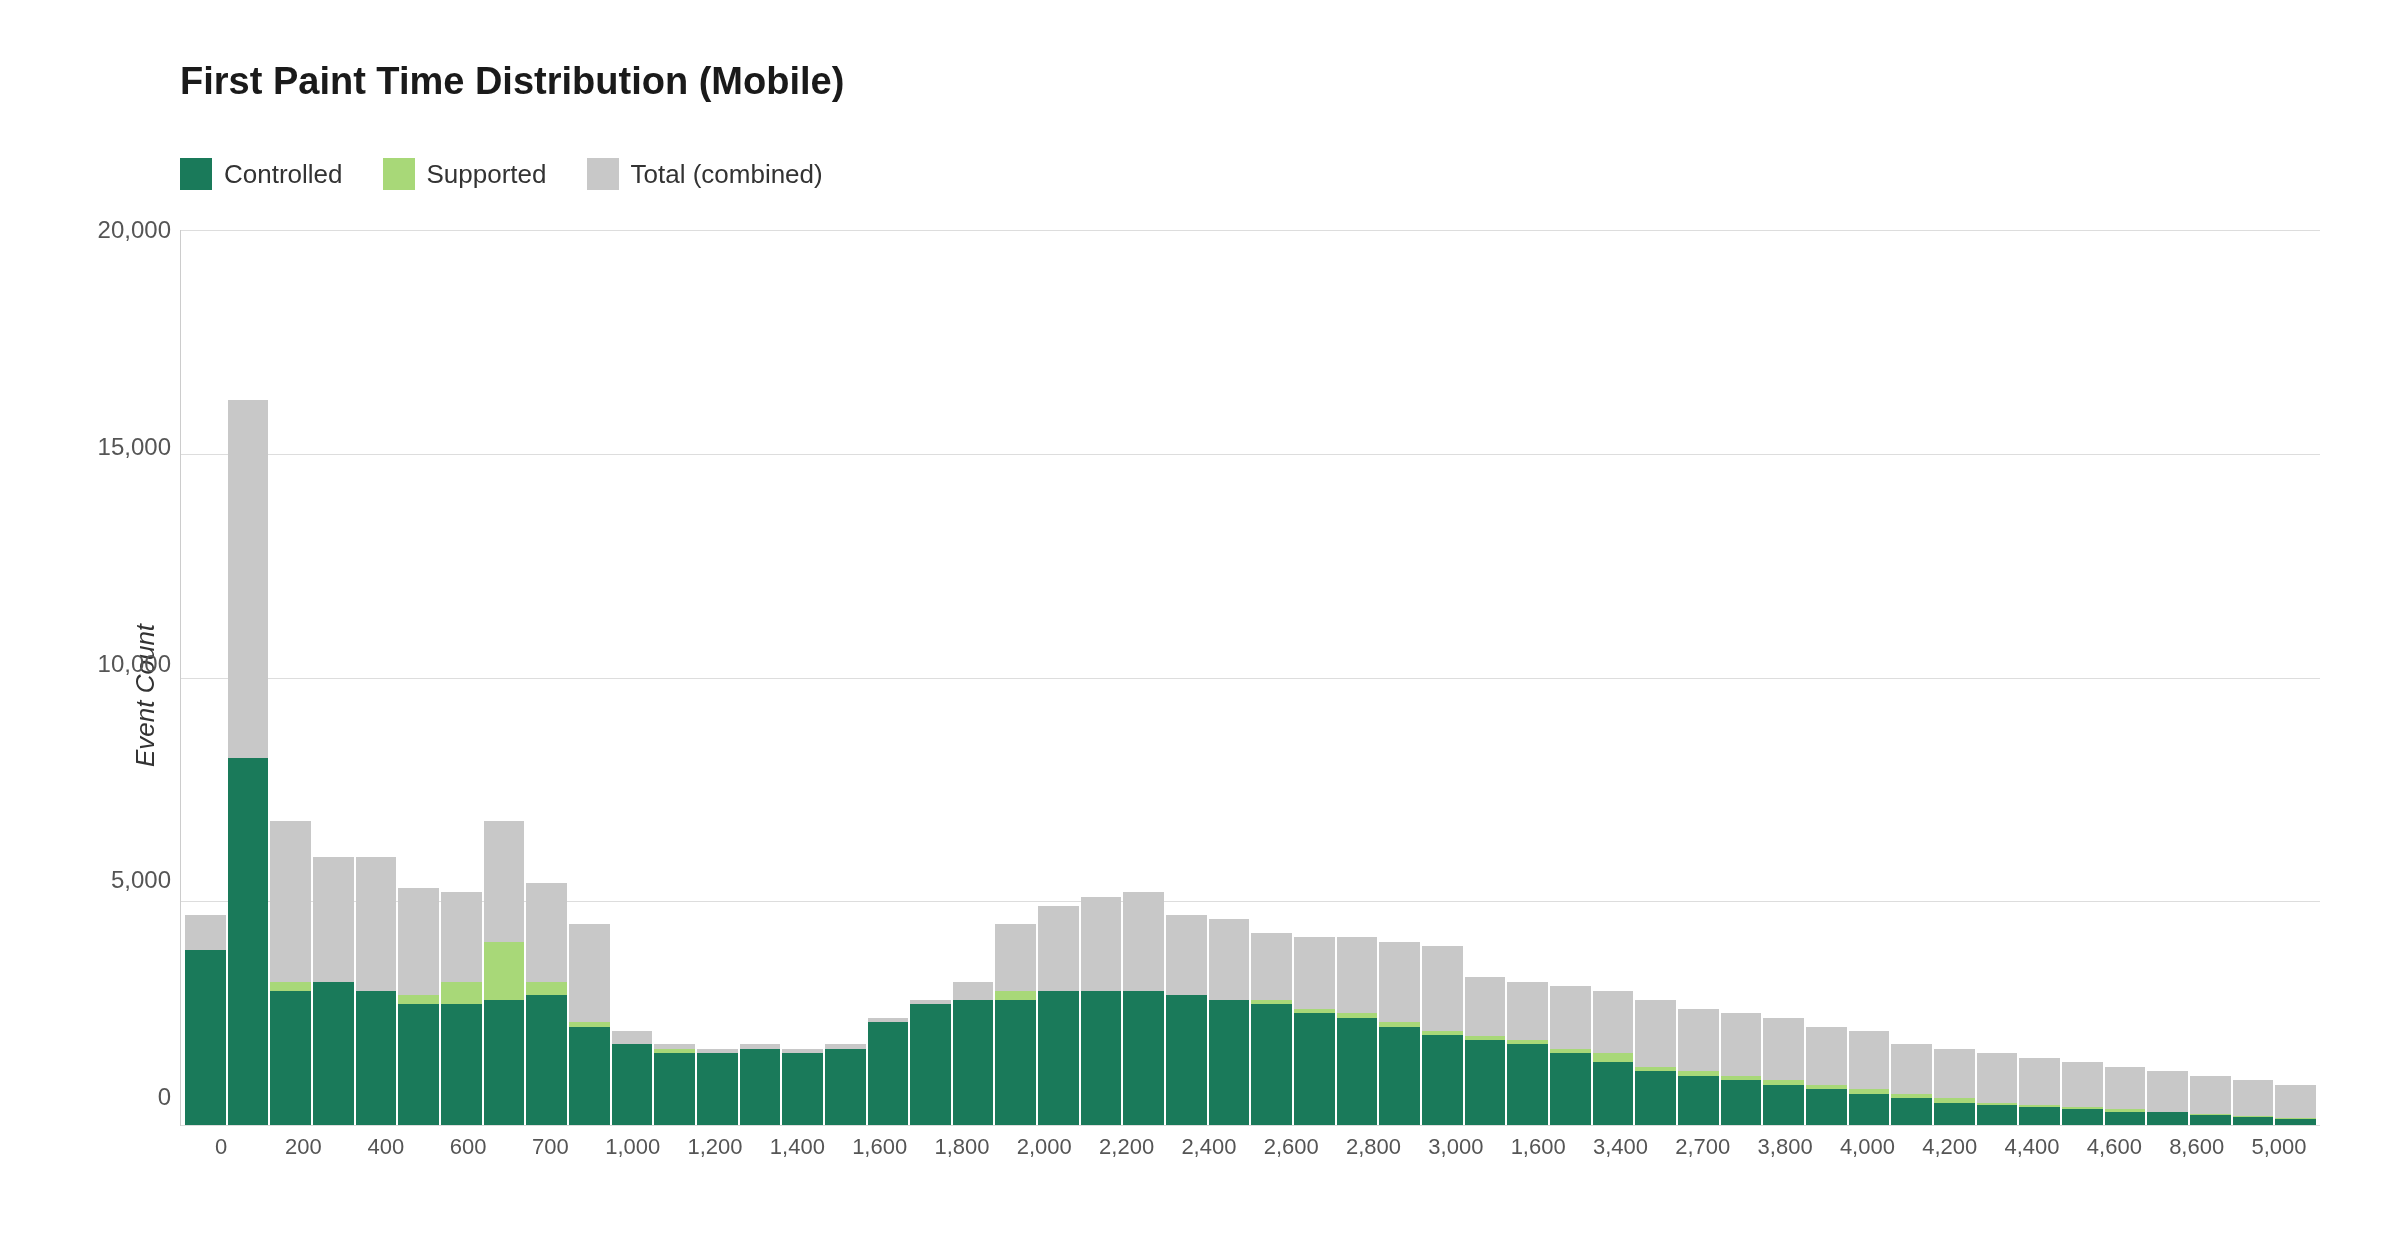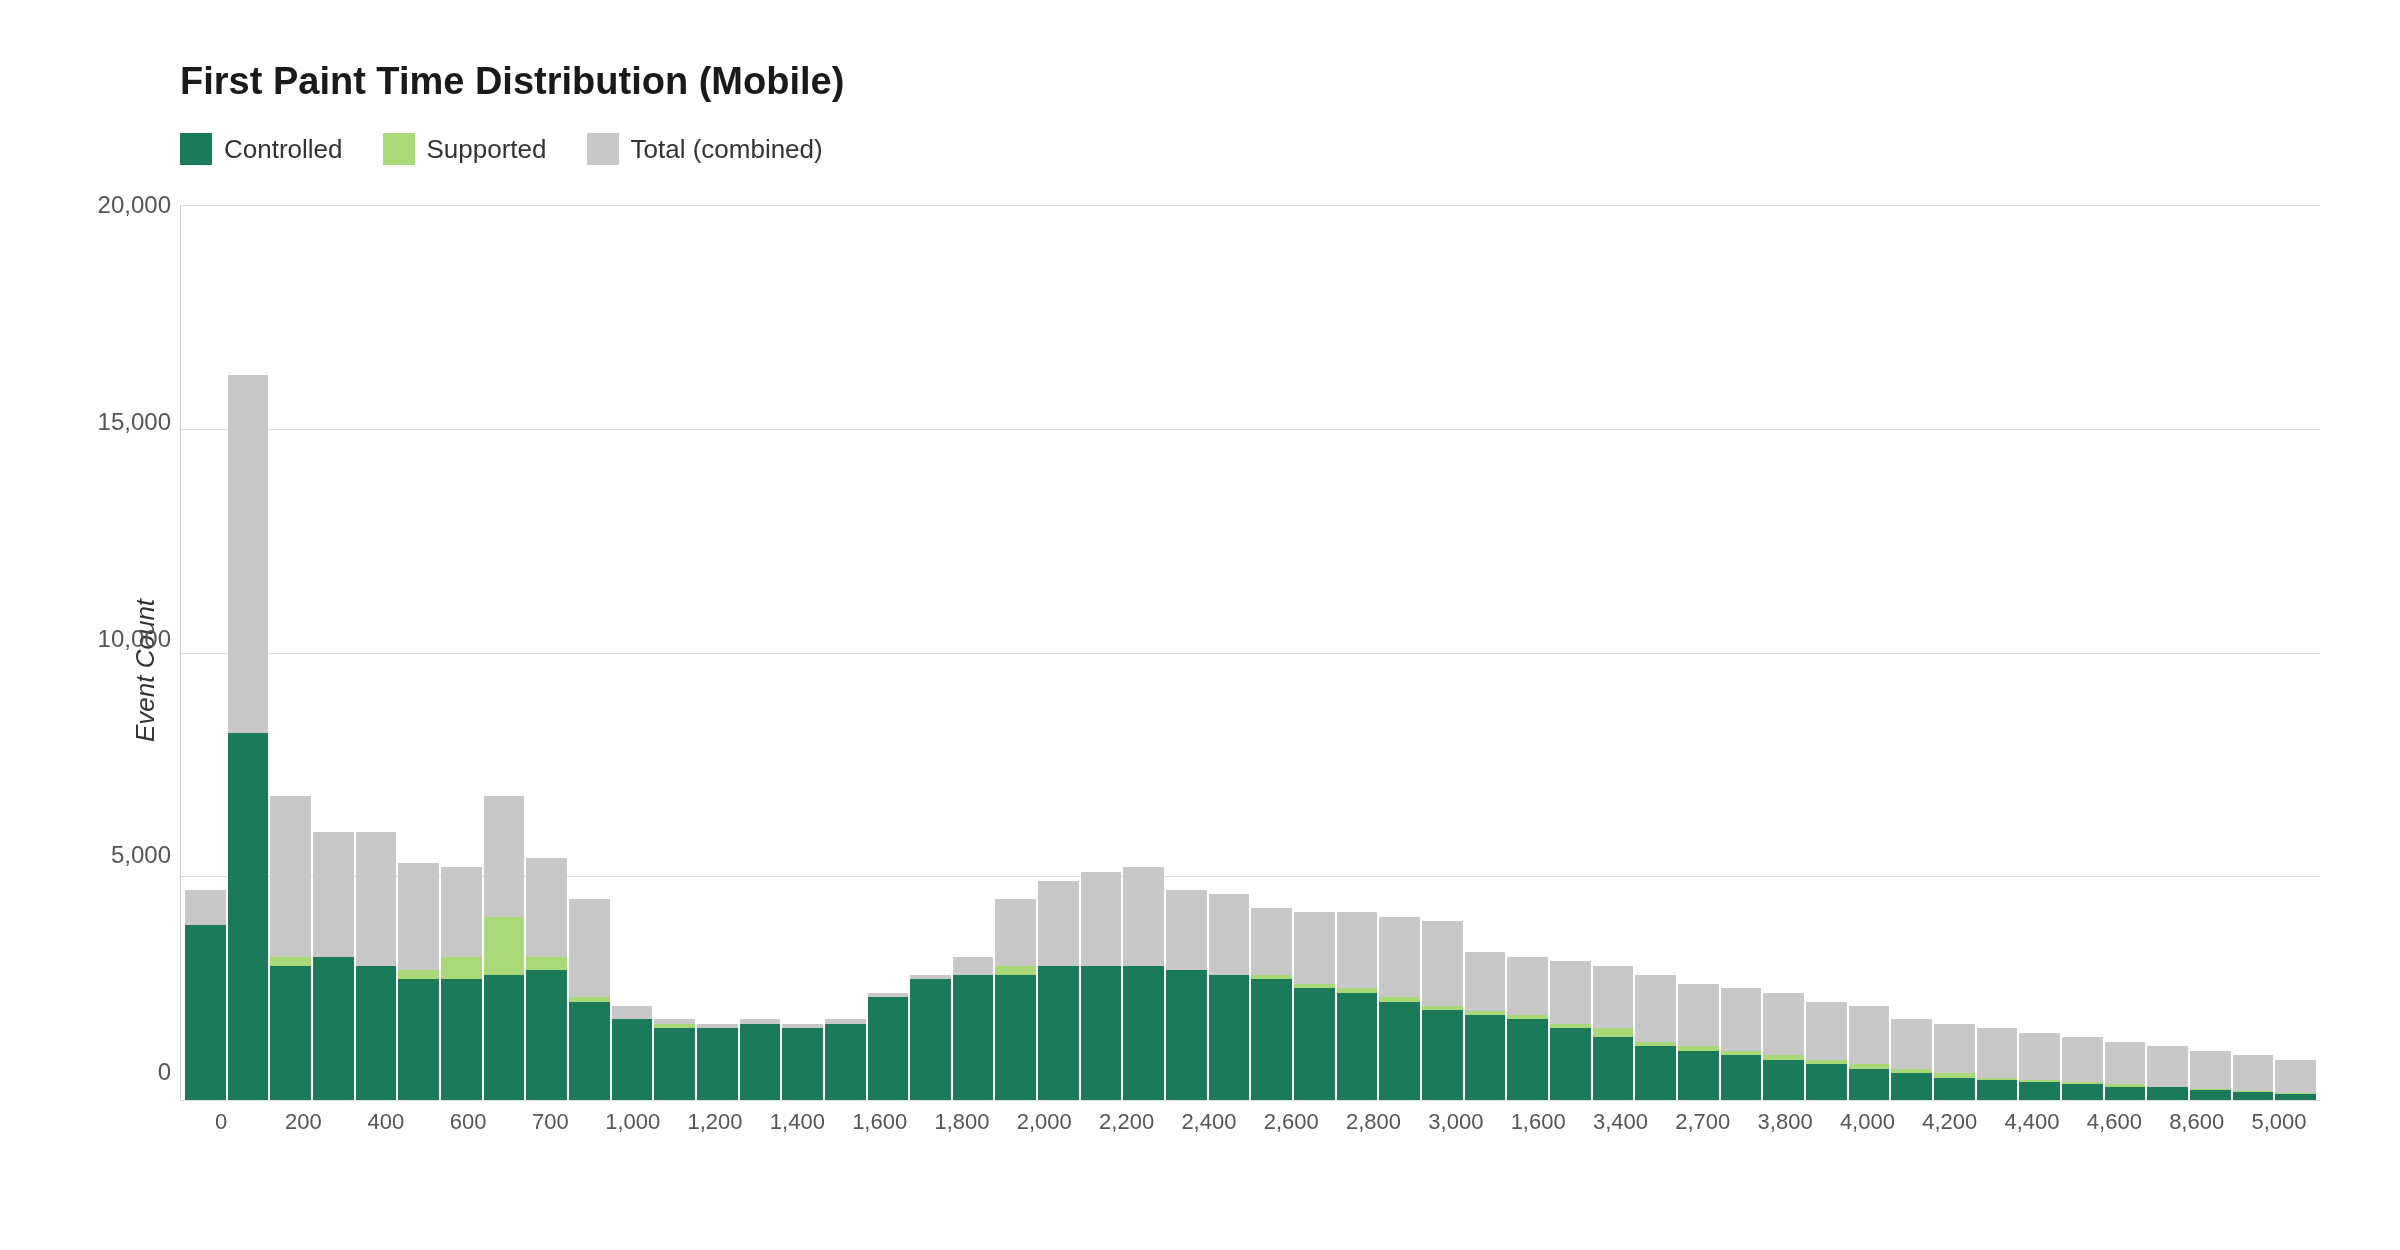--- a/index.html
+++ b/index.html
@@ -29,20 +29,21 @@
       gap: 40px;
       margin-bottom: 40px;
       margin-left: 60px;
     }
     .legend-item {
       display: flex;
       align-items: center;
       gap: 12px;
       font-size: 26px;
       color: #333;
+      margin-top: 25px;
     }
     .legend-swatch {
       width: 32px;
       height: 32px;
     }
     .chart-area {
       display: flex;
       width: 100%;
       height: calc(100% - 140px);
       position: relative;

